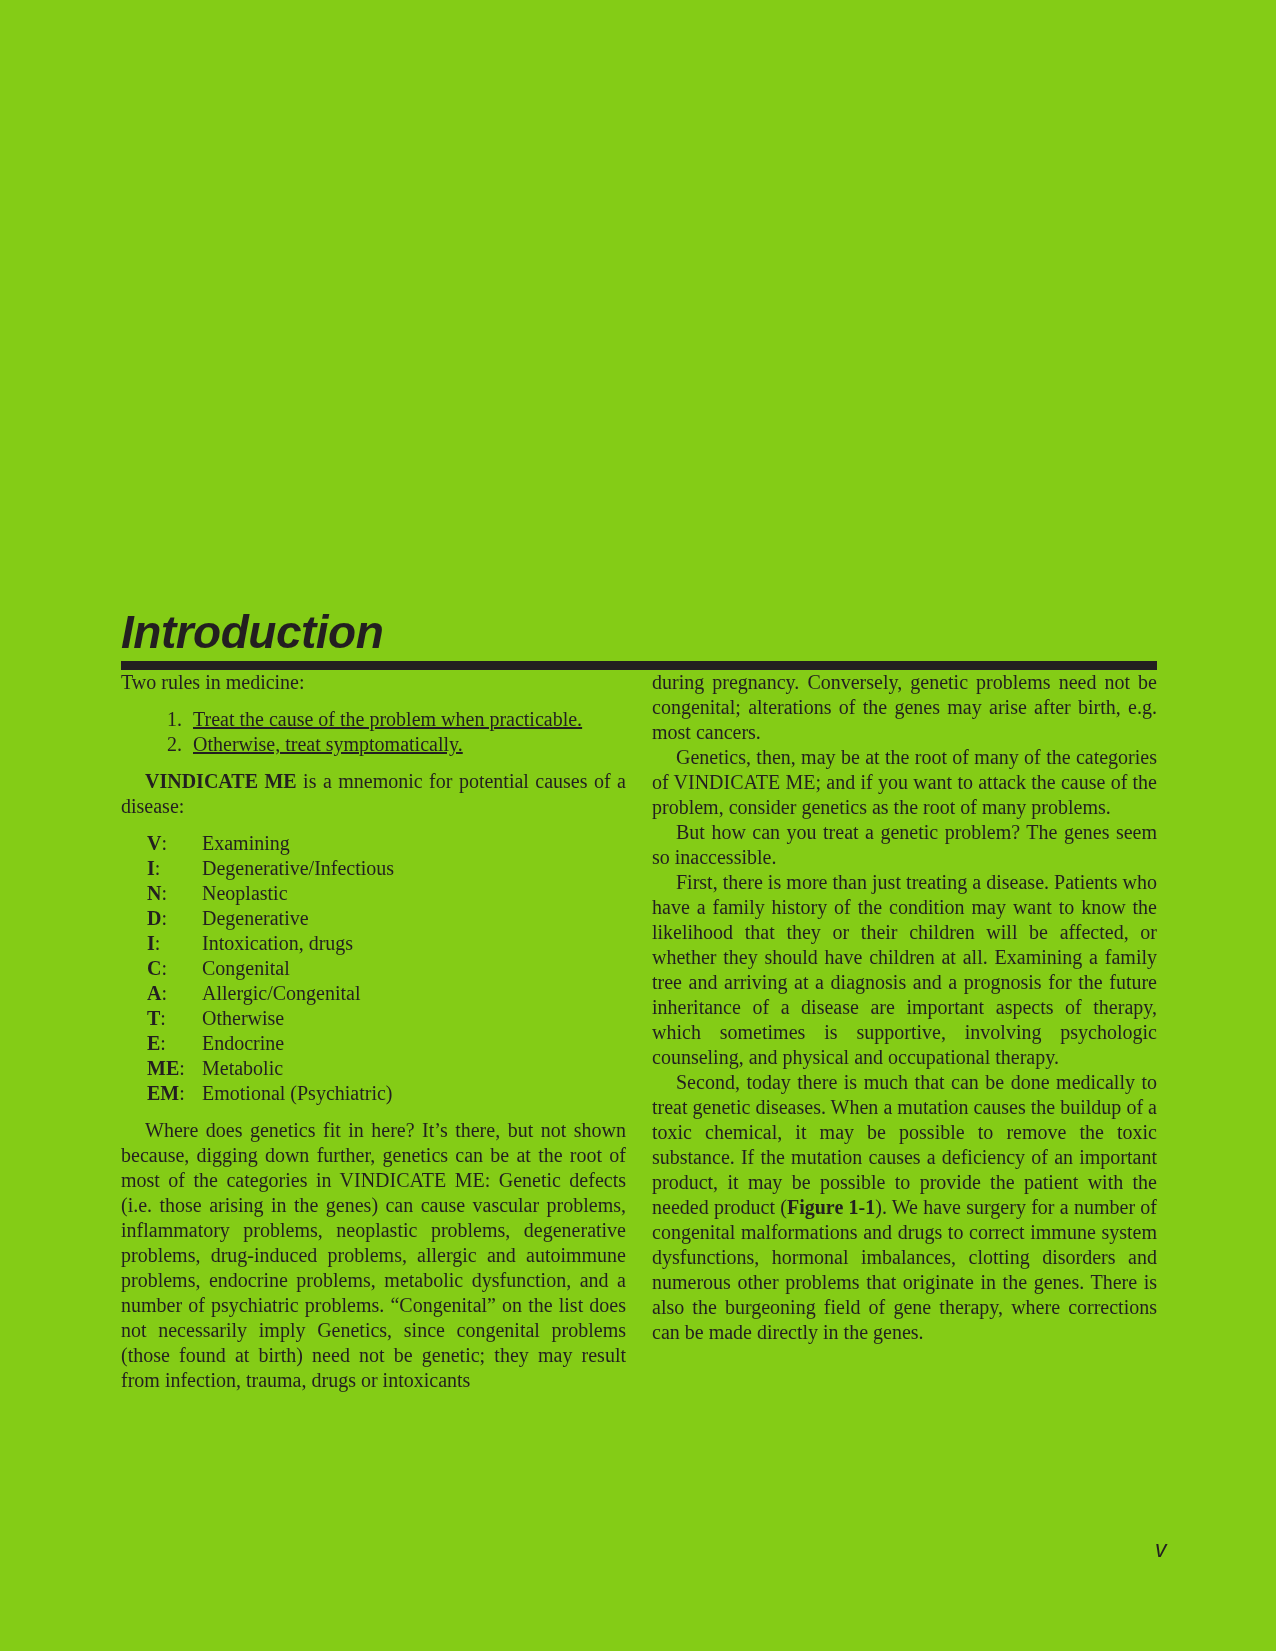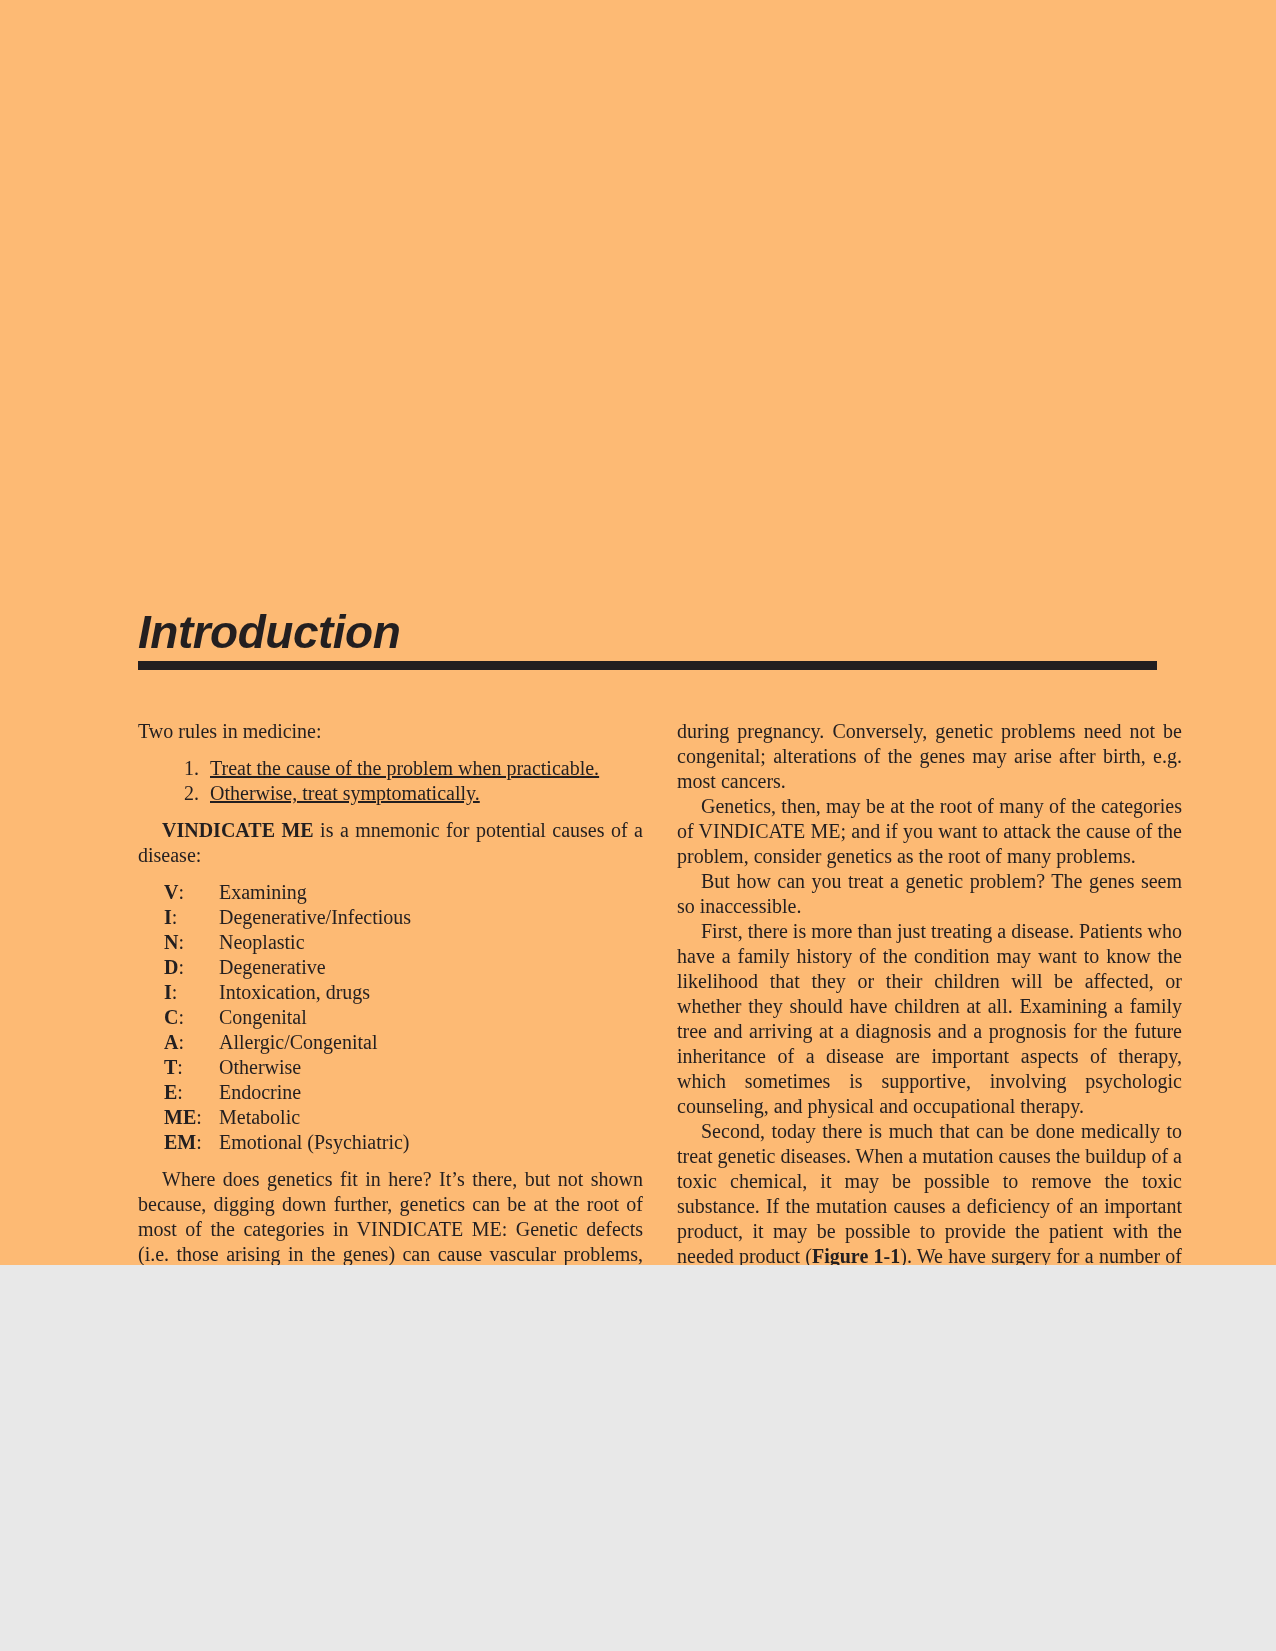--- a/index.html
+++ b/index.html
@@ -1,26 +1,25 @@
 <!DOCTYPE html>
 <html><head>
 <meta charset="utf-8">
 <style>
   * { box-sizing: border-box; }
   html, body { margin: 0; padding: 0; background: #e8e8e8; }
   .page {
     position: relative;
     width: 1276px;
-    height: 1265px;
+    height: 1651px;
     margin: 0 auto;
-    background: #fdba74;
+    background: #84cc16;
     color: #231f20;
     font-family: "Liberation Serif", serif;
     overflow: hidden;
-    padding-left: 17px;
   }
   .content {
     padding: 607px 119px 0 121px; 
   }
   h1.chapter-title {
     margin: 0;
     font-family: "Liberation Sans", sans-serif;
     font-weight: bold;
     font-style: italic;
     font-size: 46px;
@@ -29,23 +28,22 @@
     color: #231f20;
   }
   .title-rule {
     margin-top: 4px;
     height: 2px;                 
     border-top: 2.5px solid #231f20;
     border-bottom: 7px solid #231f20;
     width: 100%;
   }
   .columns {
-    margin-top: 49px;
     display: flex;
-    gap: 34px;
+    gap: 26px;
   }
   .col {
     width: 505px;
     flex: 0 0 505px;
     font-size: 20px;
     line-height: 25px;
     text-align: justify;
     hyphens: none;
   }
   .col p { margin: 0; }

